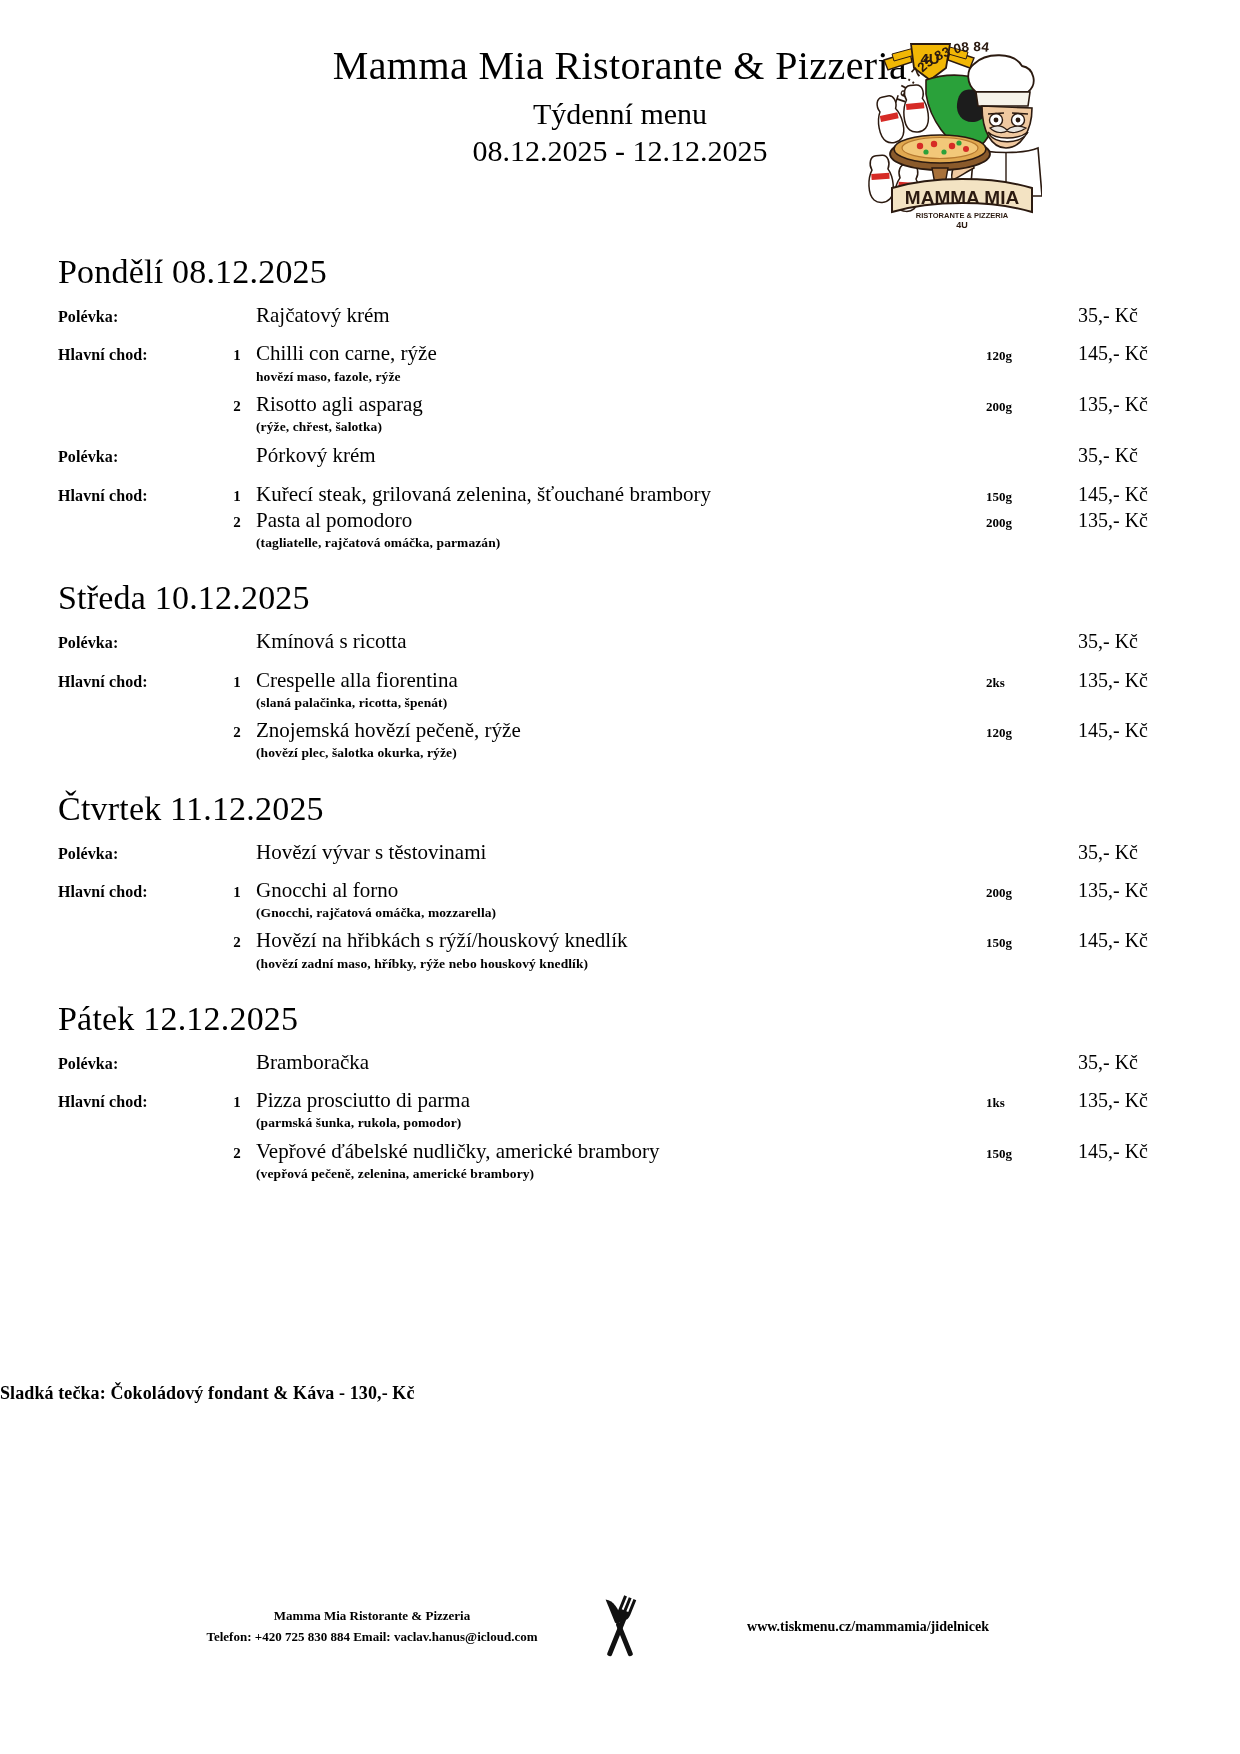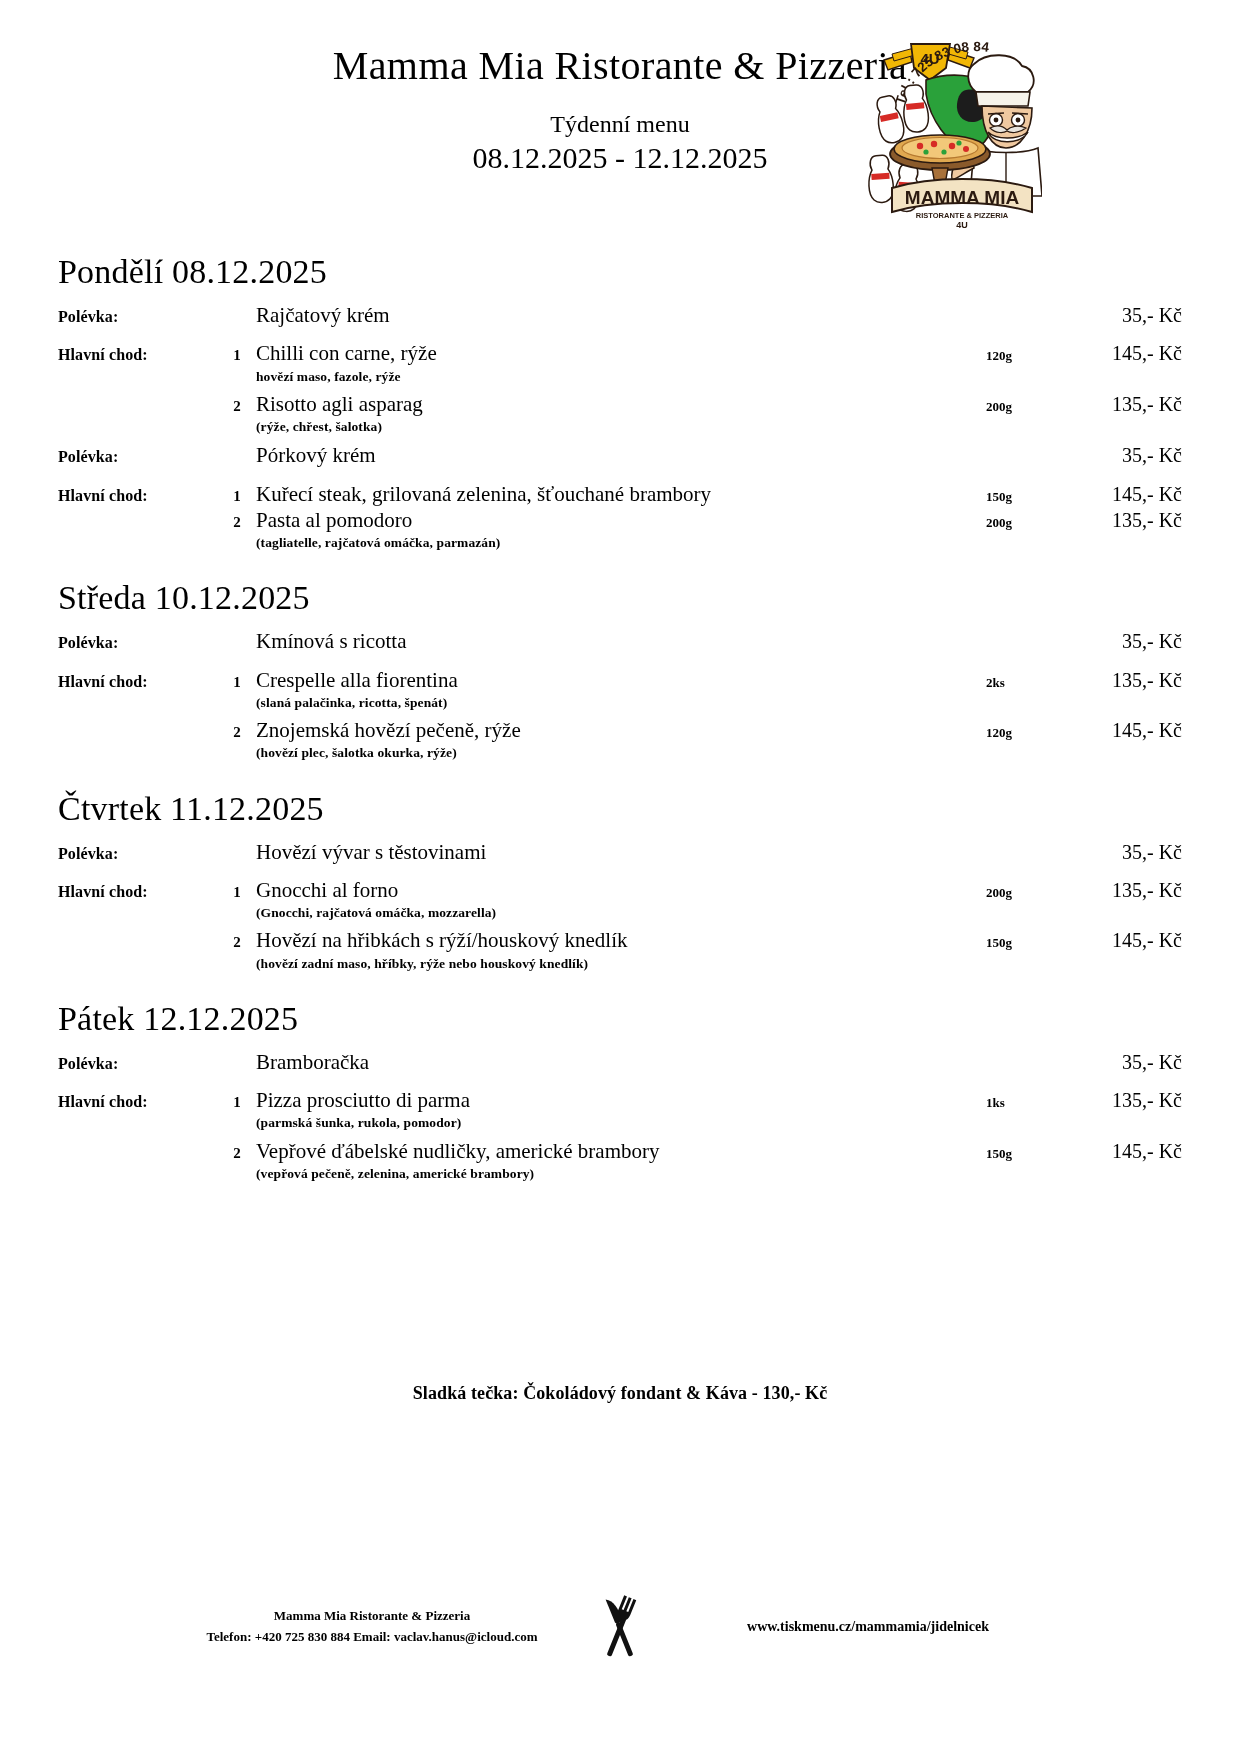--- a/index.html
+++ b/index.html
@@ -22,23 +22,23 @@
     padding-top: 44px;
     text-align: center;
   }
   .restaurant-title {
     font-size: 40px;
     letter-spacing: 0.4px;
     line-height: 1.12;
     font-weight: 400;
   }
   .menu-subtitle {
-    font-size: 24px;
+    font-size: 30px;
     line-height: 1.28;
-    margin-top: 20px;
+    margin-top: 6px;
     font-weight: 400;
   }
   .menu-range {
     font-size: 30px;
     line-height: 1.2;
     font-weight: 400;
   }
 
   
   .logo-wrap {
@@ -96,21 +96,21 @@
     width: 92px;
     flex: 0 0 92px;
     font-size: 13px;
     font-weight: 700;
     text-align: left;
   }
   .col-price {
     width: 104px;
     flex: 0 0 104px;
     font-size: 20px;
-    text-align: right;
+    text-align: left;
     white-space: nowrap;
   }
   .desc-row {
     display: flex;
     width: 100%;
   }
   .desc-spacer {
     width: 198px;
     flex: 0 0 198px;
   }
@@ -125,21 +125,20 @@
   .soup-row { margin-bottom: 12px; }
   .course-row { margin-bottom: 0px; }
   .desc-gap { height: 5px; }
 
   
   .dessert {
     position: absolute;
     left: 0;
     right: 0;
     top: 1383px;
-    text-align: center;
     font-size: 18px;
     font-weight: 700;
     letter-spacing: 0.1px;
   }
 
   
   .footer {
     position: absolute;
     left: 58px;
     right: 58px;

